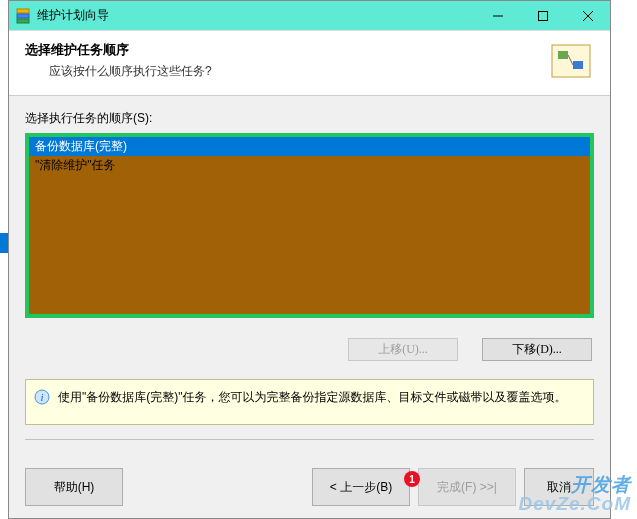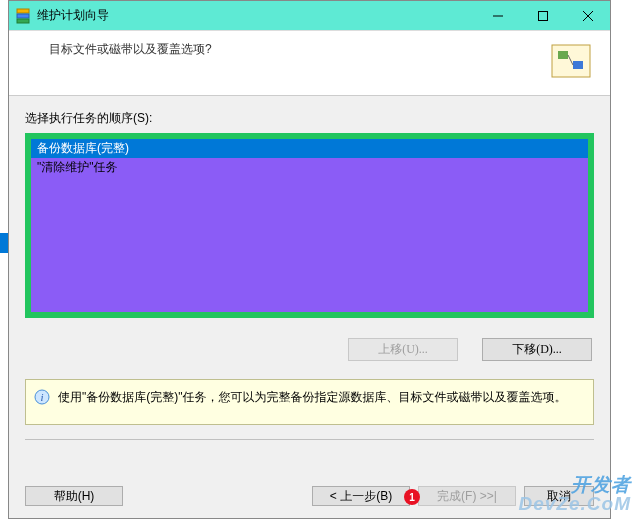--- a/index.html
+++ b/index.html
@@ -65,22 +65,22 @@
   }
   .content {
     flex: 1;
     padding: 14px 16px 0 16px;
     display: flex;
     flex-direction: column;
     background: #f0f0f0;
   }
   .list-label { margin-bottom: 6px; color: #000; }
   .listbox {
-    background: #8b5cf6;
-    border: 6px solid #22c55e;
+    background: #a16207;
+    border: 4px solid #22c55e;
     height: 185px;
     overflow: auto;
   }
   .list-item {
     padding: 1px 6px;
     white-space: nowrap;
     font-size: 12px;
   }
   .list-item.selected {
     background: #0078d7;
@@ -139,21 +139,21 @@
     display: flex;
     align-items: center;
     padding: 10px 16px 12px 16px;
     gap: 8px;
     background: #f0f0f0;
     position: relative;
   }
   .footer-spacer { flex: 1; }
   .btn2 {
     min-width: 98px;
-    height: 20px;
+    height: 38px;
     background: #e1e1e1;
     border: 1px solid #adadad;
     display: inline-flex;
     align-items: center;
     justify-content: center;
     padding: 0 8px;
     font-family: inherit;
     font-size: 12px;
     color: #000;
   }
@@ -225,21 +225,22 @@
     <div class="win-btn">
       <svg width="10" height="10">
           <line x1="0" y1="0" x2="10" y2="10" stroke="#000"></line>
           <line x1="10" y1="0" x2="0" y2="10" stroke="#000"></line>
         </svg>
     </div>
   </div>
 
   <div class="header-area">
     <div class="header-text">
-      <div class="header-sub">目标文件或磁带以及覆盖选项?</div>
+      <div class="header-title">选择维护任务顺序</div>
+      <div class="header-sub">应该按什么顺序执行这些任务?</div>
     </div>
     <div class="header-icon">
       <svg width="48" height="42" viewBox="0 0 48 42">
         <rect x="6" y="4" width="38" height="32" fill="#fff8d8" stroke="#c0a040"></rect>
         <rect x="12" y="10" width="10" height="8" fill="#6aa84f"></rect>
         <rect x="27" y="20" width="10" height="8" fill="#3c78d8"></rect>
         <line x1="22" y1="14" x2="27" y2="24" stroke="#666" stroke-width="1"></line>
       </svg>
     </div>
   </div>

